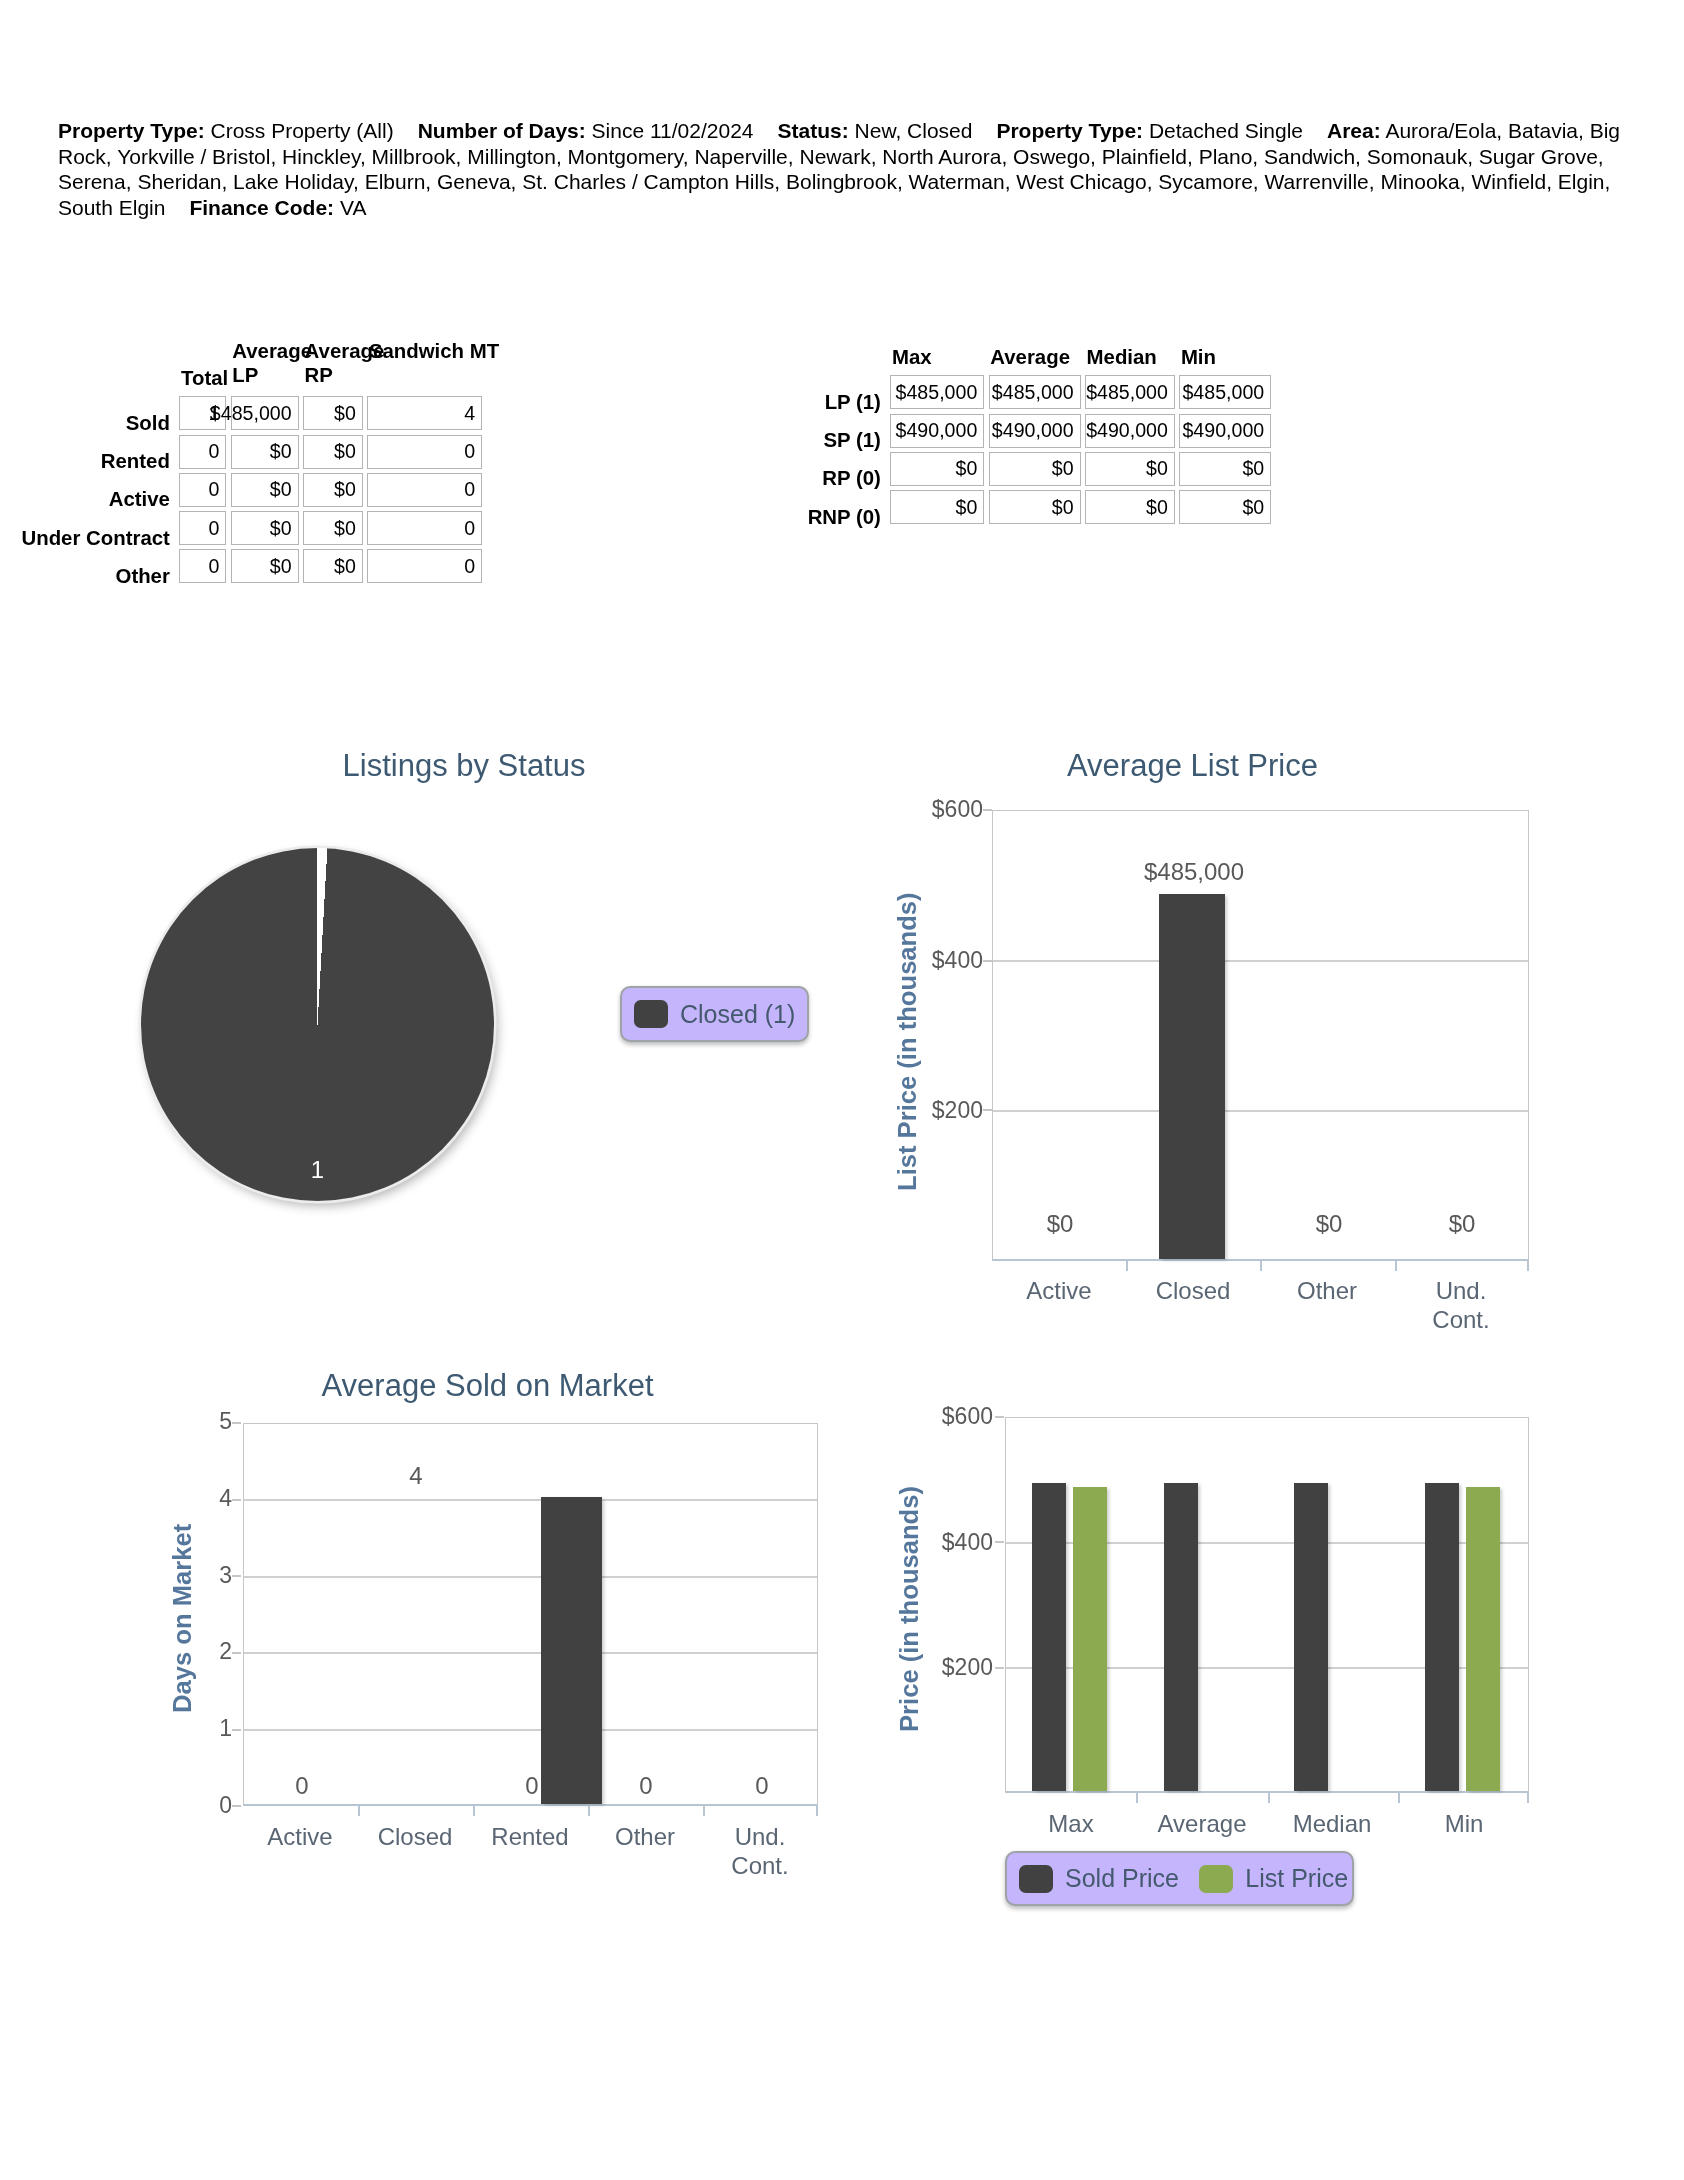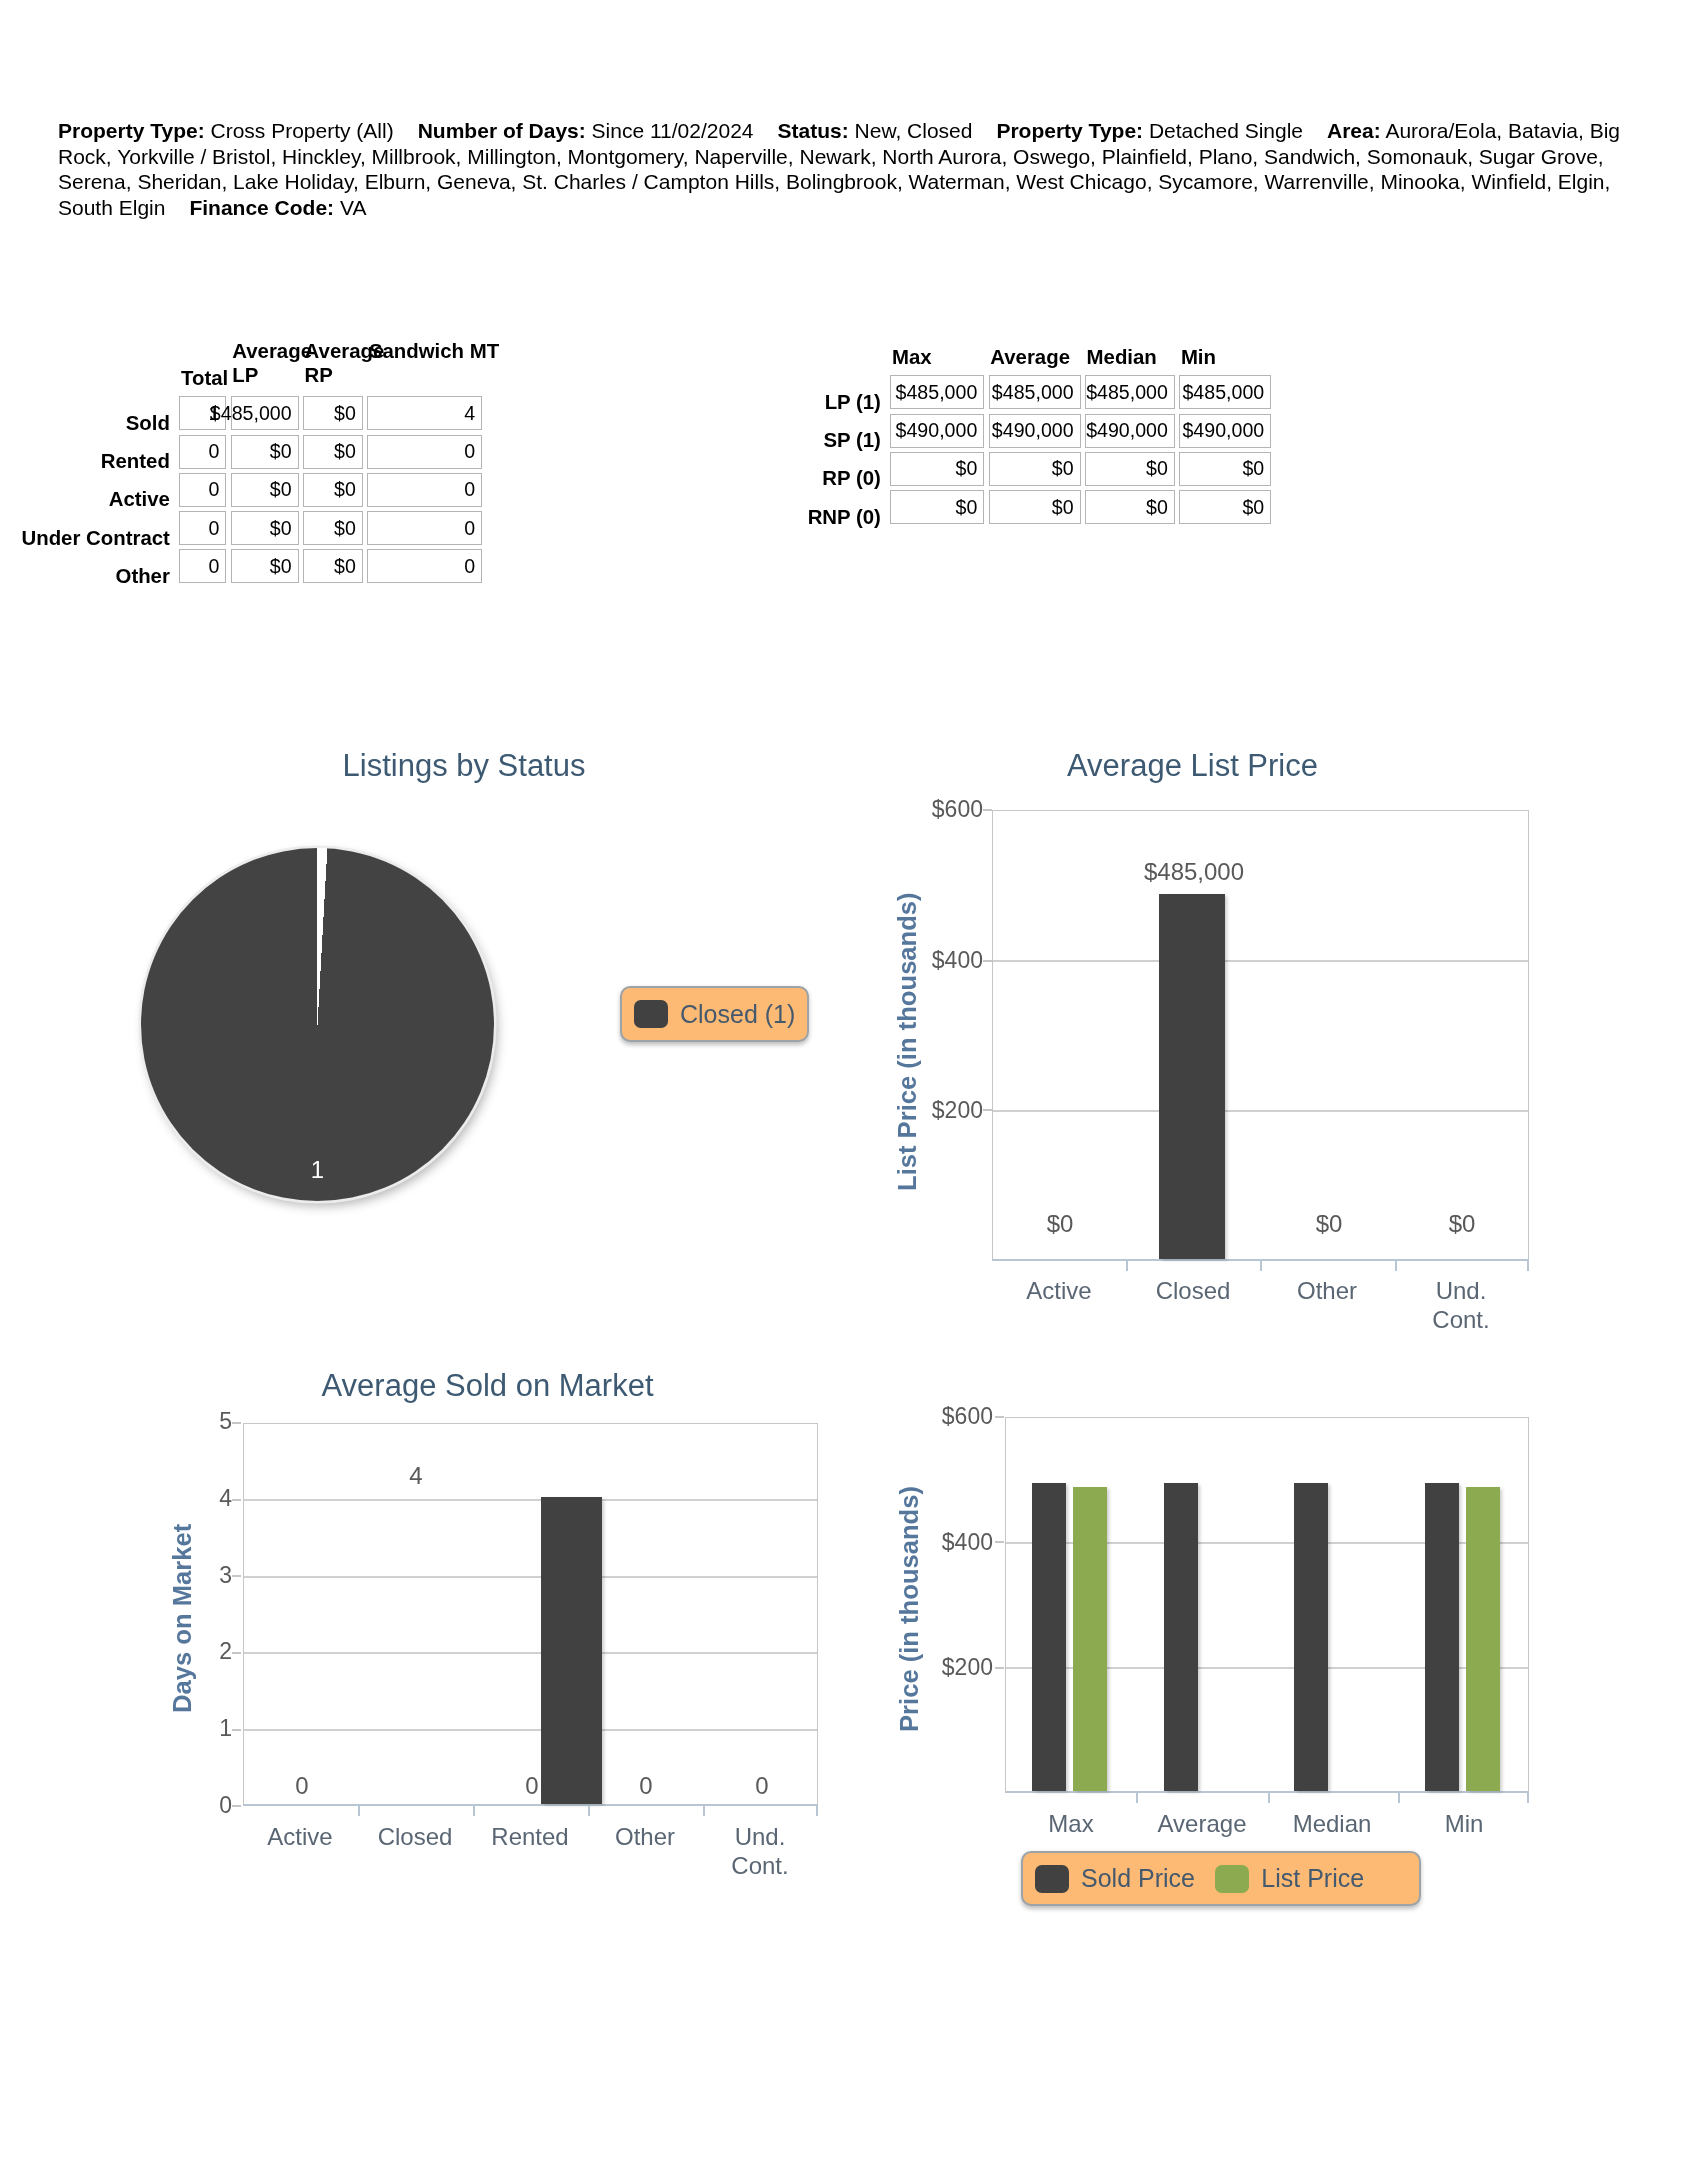--- a/index.html
+++ b/index.html
@@ -32,21 +32,21 @@
   .bar{position:absolute;bottom:0;background:#414141;box-shadow:3.4px 1.7px 3.4px rgba(0,0,0,0.2);}
   .bar.green{background:#8cab50;}
   .vlabel{position:absolute;transform:translateX(-50%);font-size:24px;color:#595959;white-space:nowrap;}
   .ytick{position:absolute;text-align:right;font-size:23px;color:#595959;width:80px;}
   .ymark{position:absolute;width:8.5px;height:1.7px;background:#c6c6c6;}
   .xmark{position:absolute;width:1.7px;height:10.2px;background:#b7c6d2;}
   .cat{position:absolute;transform:translateX(-50%);font-size:24px;color:#5a6673;
        text-align:center;line-height:29px;}
   .ylab{position:absolute;font-size:25.6px;font-weight:bold;color:#56779c;
         white-space:nowrap;transform:rotate(-90deg);transform-origin:0 0;}
-  .legend{position:absolute;background:#fdba74;border:2.6px solid #9ea3a8;border-radius:10.2px;
+  .legend{position:absolute;background:#c4b5fd;border:2.6px solid #9ea3a8;border-radius:10.2px;
           box-shadow:0 2.6px 4.3px rgba(0,0,0,0.25);display:flex;align-items:center;padding:16px 12px;box-sizing:border-box;text-align:center;}
   .swatch{width:34px;height:28px;border-radius:6.8px;background:#414141;flex:0 0 auto;}
   .swatch.green{background:#8cab50;}
   .ltext{font-size:25px;color:#44596e;margin-left:12px;white-space:nowrap;}
 
   
   .pie{position:absolute;border-radius:50%;
        background:conic-gradient(#ffffff 0deg 3.2deg,#434343 3.2deg 360deg);
        box-shadow:0 0 0 2.6px #ececec, 3.4px 5.1px 10.2px rgba(0,0,0,0.3);}
   .pielabel{position:absolute;left:50%;transform:translateX(-50%);
@@ -241,21 +241,21 @@
     <div class="xmark" style="left:267px;top:451px"></div>
     <div class="xmark" style="left:399px;top:451px"></div>
     <div class="xmark" style="left:529px;top:451px"></div>
     <div class="xmark" style="left:658px;top:451px"></div>
 
     <div class="cat" style="left:202px;top:467px;width:128px">Max</div>
     <div class="cat" style="left:333px;top:467px;width:128px">Average</div>
     <div class="cat" style="left:463px;top:467px;width:128px">Median</div>
     <div class="cat" style="left:595px;top:467px;width:128px">Min</div>
 
-    <div class="legend" style="left:152px;top:509px;width:400px;height:55px">
+    <div class="legend" style="left:136px;top:509px;width:349px;height:55px">
       <div class="swatch"></div>
       <div class="ltext">Sold Price</div>
       <div class="swatch green" style="margin-left:20.4px"></div>
       <div class="ltext">List Price</div>
     </div>
   </div>
 
 </div>
 
 

